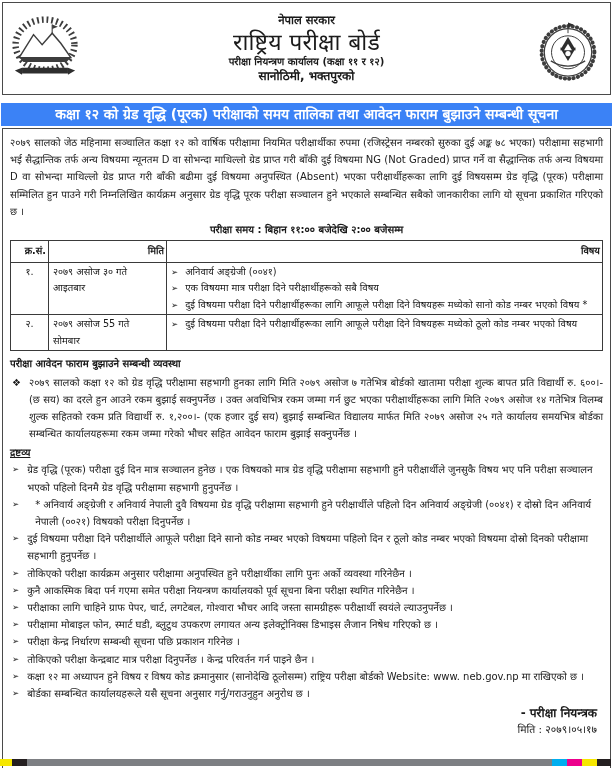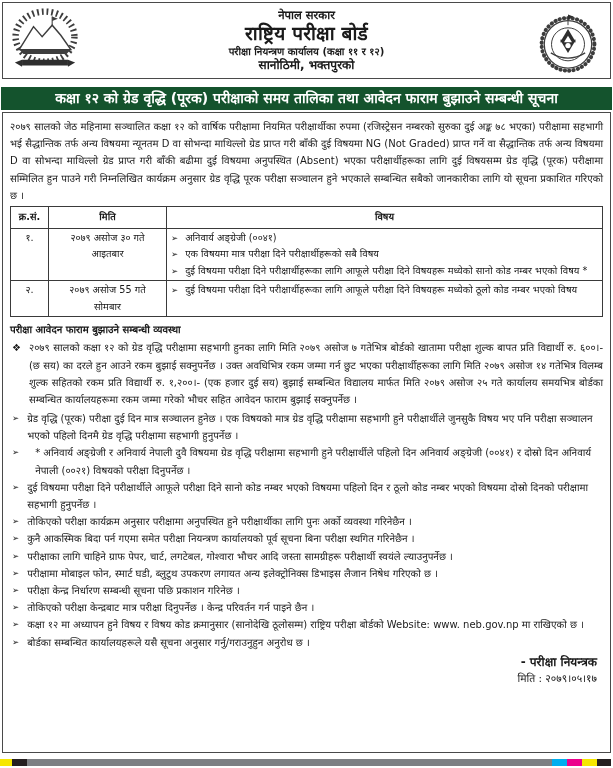--- a/index.html
+++ b/index.html
@@ -4,31 +4,31 @@
 <style>
   * { margin: 0; padding: 0; box-sizing: border-box; }
   html, body { width: 613px; height: 768px; background: #ffffff; overflow: hidden; }
   body { font-family: "DejaVu Sans", "Liberation Sans", sans-serif; color: #1a1a1a; }
   .page { position: relative; width: 613px; height: 768px; background: #fff; }
 
   
   .header-box {
     margin: 2px 2px 0 2px;
     border: 1px solid #4a4a4a;
-    height: 77px;
+    height: 93px;
     display: flex;
     align-items: center;
     justify-content: space-between;
     padding: 2px 6px;
     background: #fff;
   }
   .logo { width: 72px; height: 66px; flex: 0 0 auto; }
   .header-center { flex: 1; text-align: center; line-height: 1.25; }
   .h-govt    { font-size: 11.5px; font-weight: 700; }
-  .h-board   { font-size: 19px;   font-weight: 700; letter-spacing: .2px; }
+  .h-board   { font-size: 23px;   font-weight: 400; letter-spacing: .2px; }
   .h-office  { font-size: 10px; font-weight: 800; }
   .h-address { font-size: 12px; font-weight: 700; }
 
   
   .title-bar {
     margin: 2px 1px 0 1px;
     background: #000;
     color: #fff;
     text-align: center;
     font-size: 14px;
@@ -55,25 +55,25 @@
     border-collapse: collapse;
     margin: 2px 0 4px 0;
     font-size: 9.7px;
     line-height: 1.7;
   }
   table.schedule th, table.schedule td {
     border: 1px solid #3a3a3a;
     padding: 1px 4px;
     vertical-align: top;
   }
-  table.schedule th { font-weight: 700; text-align: center; padding: 2px 2px; }
+  table.schedule th { font-weight: 700; text-align: right; padding: 2px 2px; }
   .col-sn   { width: 38px; text-align: center; }
   .col-date { width: 118px; text-align: center; }
   td.sn-cell   { text-align: center; }
-  td.date-cell { text-align: center; }
+  td.date-cell { }
   .subj-line { display: flex; gap: 7px; align-items: flex-start; }
   .subj-line .arrow { flex: 0 0 auto; font-size: 8.5px; line-height: 1.95; }
 
   .section-heading { font-weight: 700; margin-top: 1px; }
   .fee-item { display: flex; gap: 8px; align-items: flex-start; margin: 1px 0 2px 0; }
   .fee-item .diamond { flex: 0 0 auto; font-size: 10px; padding-left: 2px; }
   .fee-item .fee-text { text-align: justify; flex: 1; }
 
   .notes-heading { font-weight: 700; text-decoration: underline; margin-top: 1px; }
   .note-item { display: flex; gap: 8px; align-items: flex-start; }
@@ -135,26 +135,27 @@
       <path d="M50 32 L62 52 L38 52 Z" fill="#2e2e2e"></path>
       <path d="M50 68 L38 48 L62 48 Z" fill="#2e2e2e"></path>
       <path d="M50 42 L56 52 L44 52 Z" fill="#ffffff"></path>
       <circle cx="50" cy="57" r="4" fill="#ffffff"></circle>
       <path class="ln" d="M24 68 Q50 84 76 68" stroke-width="2"></path>
       <line class="ln" x1="50" y1="14" x2="50" y2="26" stroke-width="1.5"></line>
       <path d="M50 10 L58 13 L50 17 Z" fill="#2e2e2e"></path>
     </svg>
   </div>
 
-  <div class="title-bar" style="background: #14532d; color: rgb(255, 255, 255); margin-top: 8px;">कक्षा १२ को ग्रेड वृद्धि (पूरक) परीक्षाको समय तालिका तथा आवेदन फाराम बुझाउने सम्बन्धी सूचना</div>
+  <div class="title-bar" style="background: #3b82f6; color: rgb(255, 255, 255); margin-top: 8px;">कक्षा १२ को ग्रेड वृद्धि (पूरक) परीक्षाको समय तालिका तथा आवेदन फाराम बुझाउने सम्बन्धी सूचना</div>
 
   <div class="content-box">
 
     <p class="intro">२०७९ सालको जेठ महिनामा सञ्चालित कक्षा १२ को वार्षिक परीक्षामा नियमित परीक्षार्थीका रुपमा (रजिस्ट्रेसन नम्बरको सुरुका दुई अङ्क ७८ भएका) परीक्षामा सहभागी भई सैद्धान्तिक तर्फ अन्य विषयमा न्यूनतम D वा सोभन्दा माथिल्लो ग्रेड प्राप्त गरी बाँकी दुई विषयमा NG (Not Graded) प्राप्त गर्ने वा सैद्धान्तिक तर्फ अन्य विषयमा D वा सोभन्दा माथिल्लो ग्रेड प्राप्त गरी बाँकी बढीमा दुई विषयमा अनुपस्थित (Absent) भएका परीक्षार्थीहरूका लागि दुई विषयसम्म ग्रेड वृद्धि (पूरक) परीक्षामा सम्मिलित हुन पाउने गरी निम्नलिखित कार्यक्रम अनुसार ग्रेड वृद्धि पूरक परीक्षा सञ्चालन हुने भएकाले सम्बन्धित सबैको जानकारीका लागि यो सूचना प्रकाशित गरिएको छ ।</p>
 
+    <div class="exam-time">परीक्षा समय : बिहान ११:०० बजेदेखि २:०० बजेसम्म</div>
 
     <table class="schedule">
       <thead>
         <tr>
           <th class="col-sn">क्र.सं.</th>
           <th class="col-date">मिति</th>
           <th>विषय</th>
         </tr>
       </thead>
       <tbody>
@@ -195,20 +196,21 @@
       </tbody>
     </table>
 
     <div class="section-heading">परीक्षा आवेदन फाराम बुझाउने सम्बन्धी व्यवस्था</div>
 
     <div class="fee-item">
       <span class="diamond">❖</span>
       <span class="fee-text">२०७९ सालको कक्षा १२ को ग्रेड वृद्धि परीक्षामा सहभागी हुनका लागि मिति २०७९ असोज ७ गतेभित्र बोर्डको खातामा परीक्षा शुल्क बापत प्रति विद्यार्थी रु. ६००।- (छ सय) का दरले हुन आउने रकम बुझाई सक्नुपर्नेछ । उक्त अवधिभित्र रकम जम्मा गर्न छुट भएका परीक्षार्थीहरूका लागि मिति २०७९ असोज १४ गतेभित्र विलम्ब शुल्क सहितको रकम प्रति विद्यार्थी रु. १,२००।- (एक हजार दुई सय) बुझाई सम्बन्धित विद्यालय मार्फत मिति २०७९ असोज २५ गते कार्यालय समयभित्र बोर्डका सम्बन्धित कार्यालयहरूमा रकम जम्मा गरेको भौचर सहित आवेदन फाराम बुझाई सक्नुपर्नेछ ।</span>
     </div>
 
+    <div class="notes-heading">द्रष्टव्य</div>
 
     <div class="note-item">
       <span class="arrow">➢</span>
       <div class="note-body">ग्रेड वृद्धि (पूरक) परीक्षा दुई दिन मात्र सञ्चालन हुनेछ । एक विषयको मात्र ग्रेड वृद्धि परीक्षामा सहभागी हुने परीक्षार्थीले जुनसुकै विषय भए पनि परीक्षा सञ्चालन भएको पहिलो दिनमै ग्रेड वृद्धि परीक्षामा सहभागी हुनुपर्नेछ ।</div>
     </div>
 
     <div class="note-item">
       <span class="arrow">➢</span>
       <div class="note-body">
         <div class="subnote">* अनिवार्य अङ्ग्रेजी र अनिवार्य नेपाली दुवै विषयमा ग्रेड वृद्धि परीक्षामा सहभागी हुने परीक्षार्थीले पहिलो दिन अनिवार्य अङ्ग्रेजी (००४१) र दोस्रो दिन अनिवार्य नेपाली (००२१) विषयको परीक्षा दिनुपर्नेछ ।</div>

